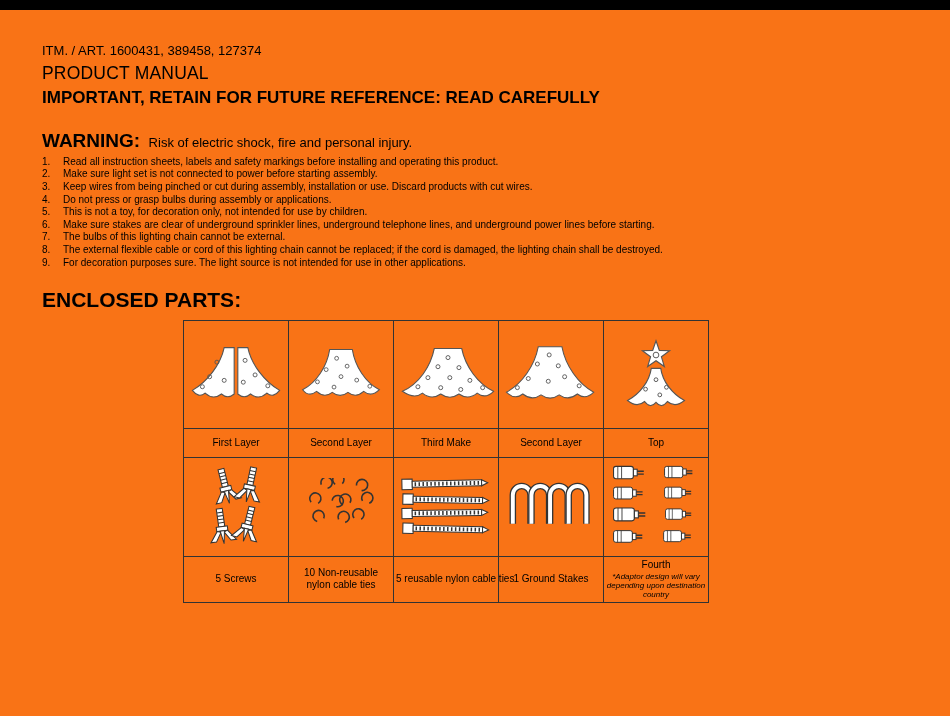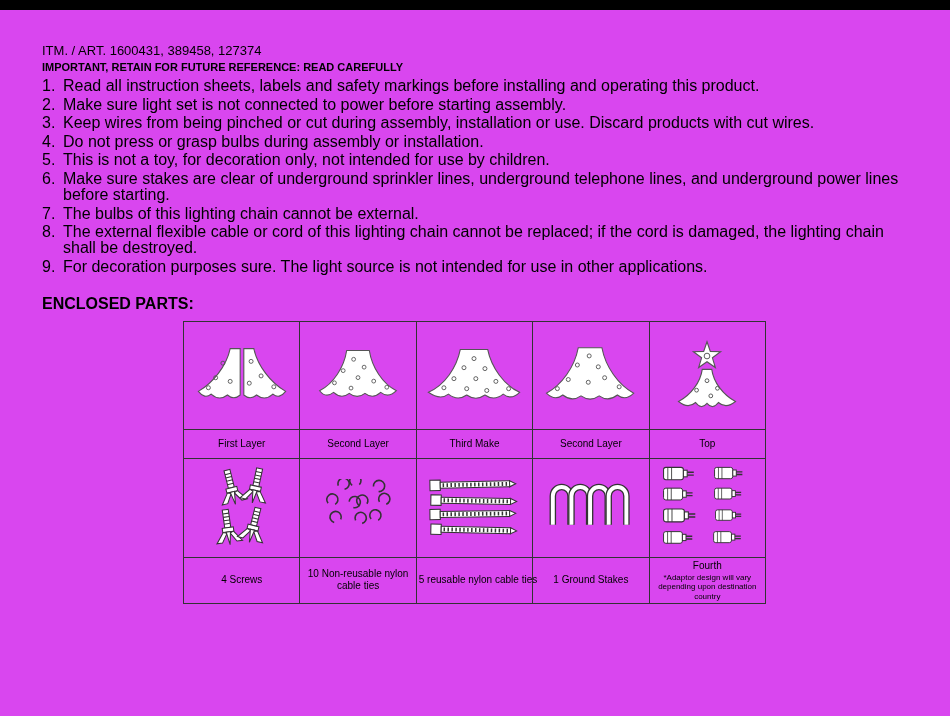--- a/index.html
+++ b/index.html
@@ -2,78 +2,83 @@
 <html><head>
 <meta charset="utf-8">
 <style>
   * { margin:0; padding:0; box-sizing:border-box; }
   html,body { background:#ffffff; }
   body {
     width:950px; height:716px;
     font-family:"Liberation Sans", sans-serif;
     color:#000;
   }
-  .page { position:relative; width:950px; height:716px; background:#d946ef; overflow:hidden; }
+  .page { position:relative; width:950px; height:716px; background:#f97316; overflow:hidden; }
   .topbar { width:100%; height:10px; background:#000; }
   .content { padding:33px 40px 0 42px; }
 
   .itm { font-size:13px; }
   .h1 { font-size:17.5px; margin-top:4px; line-height:1.3; letter-spacing:0.2px; }
-  .important { font-size:11px; font-weight:bold; margin-top:3px; }
+  .important { font-size:17px; font-weight:bold; margin-top:3px; }
 
   .warning-line { margin-top:22px; }
   .warning-label { font-size:19px; font-weight:bold; }
   .warning-lead { font-size:13px; margin-left:4px; }
 
-  ol.warnings { list-style:none; margin-top:5px; font-size:16px; counter-reset:w; }
+  ol.warnings { list-style:none; margin-top:5px; font-size:10px; counter-reset:w; }
   ol.warnings li { counter-increment:w; display:flex; margin-bottom:2.6px; line-height:1.0; }
   ol.warnings li::before { content: counter(w) "."; flex:0 0 21px; }
 
-  .parts-heading { font-size:16px; font-weight:bold; margin-top:20px; }
+  .parts-heading { font-size:21px; font-weight:bold; margin-top:20px; }
 
   table.parts-table {
     border-collapse:collapse; table-layout:fixed;
-    width:583px; margin:8px 0 0 141px;
+    width:526px; margin:8px 0 0 141px;
   }
   table.parts-table td {
     border:1px solid #333; text-align:center; vertical-align:middle;
     font-size:10px; padding:2px; line-height:1.2;
   }
   tr.img-row-1 td { height:108px; }
   tr.label-row-1 td { height:29px; }
   tr.img-row-2 td { height:99px; }
   tr.label-row-2 td { height:39px; }
   td.nowrap { white-space:nowrap; font-size:9.5px; }
-  .adaptor-note { font-size:8px; line-height:1.18; margin-top:1px; }
+  .adaptor-note { font-size:8px; font-style:italic; line-height:1.18; margin-top:1px; }
   svg { display:block; margin:0 auto; }
 </style>
 </head>
 <body>
 
 <div class="page">
   <div class="topbar"></div>
 
   <div class="content">
 
     <div class="itm">ITM. / ART. 1600431, 389458, 127374</div>
+    <div class="h1">PRODUCT MANUAL</div>
     <div class="important">IMPORTANT, RETAIN FOR FUTURE REFERENCE: READ CAREFULLY</div>
 
+    <div class="warning-line">
+      <span class="warning-label">WARNING:</span>
+      <span class="warning-lead">Risk of electric shock, fire and personal injury.</span>
+    </div>
 
     <ol class="warnings">
       <li>
           <span>Read all instruction sheets, labels and safety markings before installing and operating this product.</span>
         </li>
       <li>
           <span>Make sure light set is not connected to power before starting assembly.</span>
         </li>
       <li>
           <span>Keep wires from being pinched or cut during assembly, installation or use.  Discard products with cut wires.</span>
         </li>
       <li>
-          <span>Do not press or grasp bulbs during assembly or installation.</span>
+          <span>Do not press or grasp bulbs during assembly or applications.</span>
         </li>
       <li>
           <span>This is not a toy, for decoration only, not intended for use by children.</span>
         </li>
       <li>
           <span>Make sure stakes are clear of underground sprinkler lines, underground telephone lines, and underground power lines before starting.</span>
         </li>
       <li>
           <span>The bulbs of this lighting chain cannot be external.</span>
         </li>
@@ -270,21 +275,21 @@
               <use href="#pd" transform="translate(8,46) scale(1.05)"></use>
               <use href="#pd" transform="translate(63,47) scale(0.85)"></use>
               <use href="#pd" transform="translate(8,70) scale(0.95)"></use>
               <use href="#pd" transform="translate(61,70) scale(0.9)"></use>
             </g>
           </svg>
         </td>
       </tr>
 
       <tr class="label-row-2">
-        <td>4 Screws</td>
+        <td>5 Screws</td>
         <td>10 Non-reusable nylon cable ties</td>
         <td class="nowrap">5 reusable nylon cable ties</td>
         <td>1 Ground Stakes</td>
         <td>
           <div>Fourth</div>
           <div class="adaptor-note">*Adaptor design will vary depending upon destination country</div>
         </td>
       </tr>
     </tbody>
       </table>

